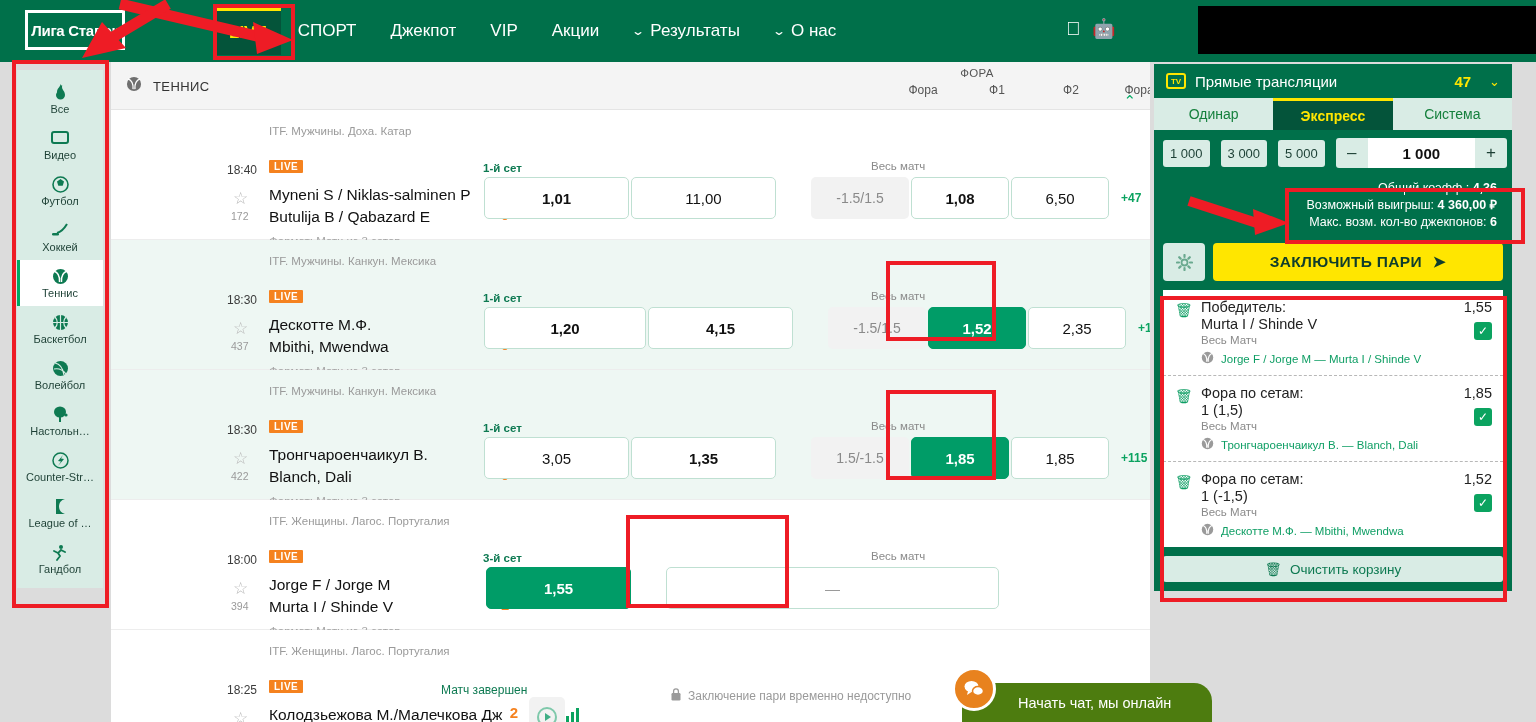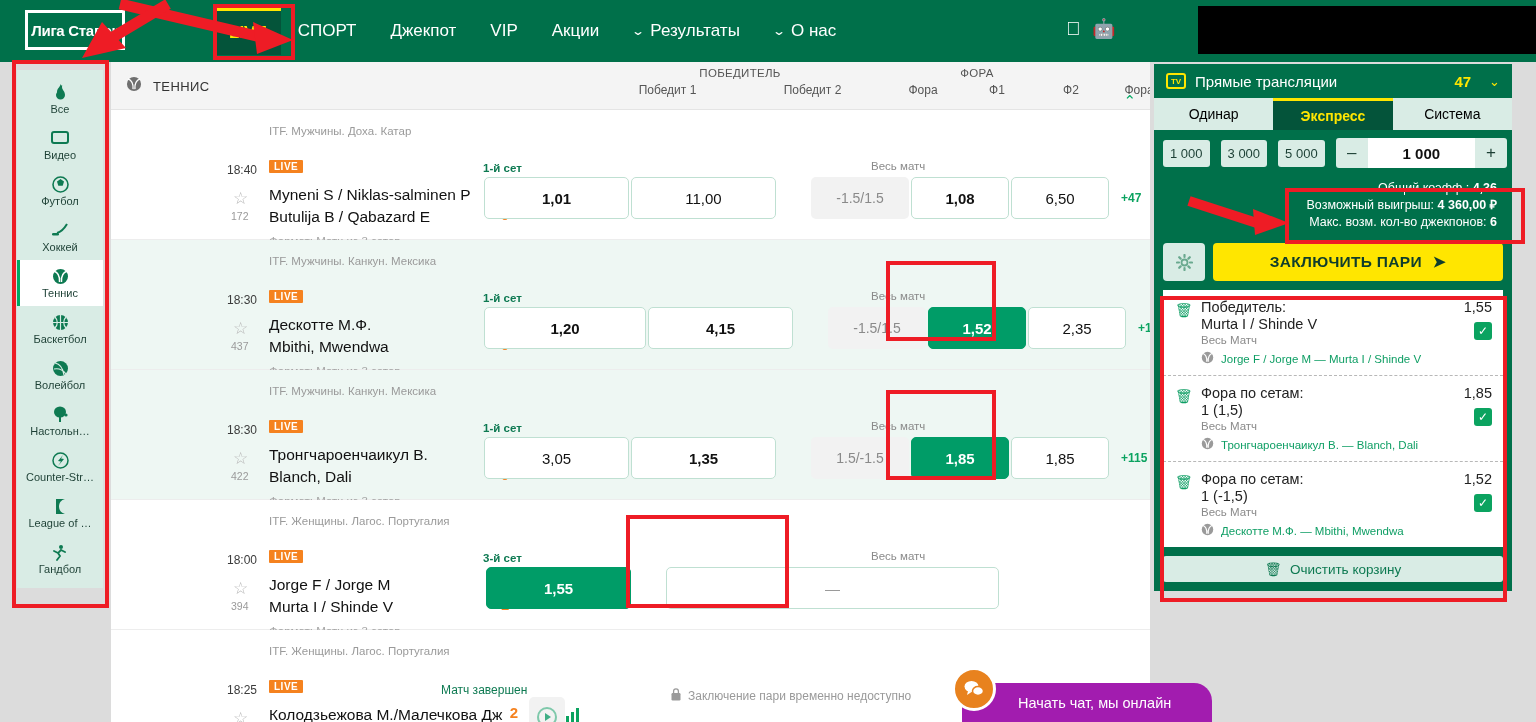--- a/index.html
+++ b/index.html
@@ -161,21 +161,21 @@
   .tv-ico {
     width: 20px; height: 16px; border: 2px solid #ffe600; border-radius: 3px;
     color: #ffe600; font-size: 8px; font-weight: bold; display: flex; align-items: center; justify-content: center;
   }
   .slip-head .ttl { color: #fff; font-size: 15px; flex: 1; }
   .slip-head .cnt { color: #ffe600; font-size: 15px; font-weight: bold; }
   .slip-head .chev { color: #ffe600; font-size: 13px; margin-left: 9px; }
 
   .slip-tabs { display: flex; height: 32px; }
   .slip-tab {
-    flex: 1; background: #d9ece5; color: #000000; font-size: 14px;
+    flex: 1; background: #d9ece5; color: #15803d; font-size: 14px;
     display: flex; align-items: center; justify-content: center; cursor: pointer;
   }
   .slip-tab.active {
     background: #04543a; color: #ffe600; font-weight: bold; border-top: 3px solid #ffe600;
   }
 
   .stake-row { display: flex; align-items: center; gap: 11px; padding: 8px 5px 5px 9px; }
   .chip {
     background: #d9ece5; color: #1c3f34; font-size: 13px; border-radius: 3px;
     padding: 6px 7px; cursor: pointer; white-space: nowrap;
@@ -222,21 +222,21 @@
 
   .clear-btn {
     margin: 9px 9px 0 9px; height: 26px; background: #d9ece5; border-radius: 3px;
     display: flex; align-items: center; justify-content: center; gap: 8px;
     color: #0e7a52; font-size: 13.5px; cursor: pointer;
   }
 
   
   .chat {
     position: absolute; left: 962px; top: 683px; height: 39px; width: 250px;
-    background: #a21caf; border-radius: 18px 18px 0 0;
+    background: #4d7c0f; border-radius: 18px 18px 0 0;
     display: flex; align-items: center; z-index: 50;
   }
   .chat-bubble {
     position: absolute; left: -10px; top: -16px; width: 44px; height: 44px; border-radius: 50%;
     background: #e8821e; border: 3px solid #fff; display: flex; align-items: center; justify-content: center;
     color: #fff; font-size: 18px;
   }
   .chat-txt { color: #fff; font-size: 14.5px; margin-left: 56px; white-space: nowrap; }
 </style>
 </head>
@@ -386,27 +386,20 @@
       <div class="thead-sport">
         <span class="ball">
           <svg width="16" height="16" viewBox="0 0 17 17">
               <circle cx="8.5" cy="8.5" r="7.5" fill="#6f6f6f"></circle>
               <path d="M2 3c4 1.5 6 5 5.5 11M15 3c-4 1.5-6 5-5.5 11" stroke="#ffffff" stroke-width="1.4" fill="none"></path>
             </svg>
         </span>
         <span class="txt">ТЕННИС</span>
       </div>
 
-      <div class="col-group" style="left:484px;width:290px;">
-        <div class="gtitle">ПОБЕДИТЕЛЬ</div>
-        <div class="subs">
-          <div class="sub" style="width:145px;">Победит 1</div>
-          <div class="sub" style="width:145px;">Победит 2</div>
-        </div>
-      </div>
 
       <div class="col-group" style="left:775px;width:222px;">
         <div class="gtitle" style="margin-left:-40px;">ФОРА</div>
         <div class="subs">
           <div class="sub" style="width:74px;">Фора</div>
           <div class="sub" style="width:74px;">Ф1</div>
           <div class="sub" style="width:74px;">Ф2</div>
         </div>
       </div>
 

